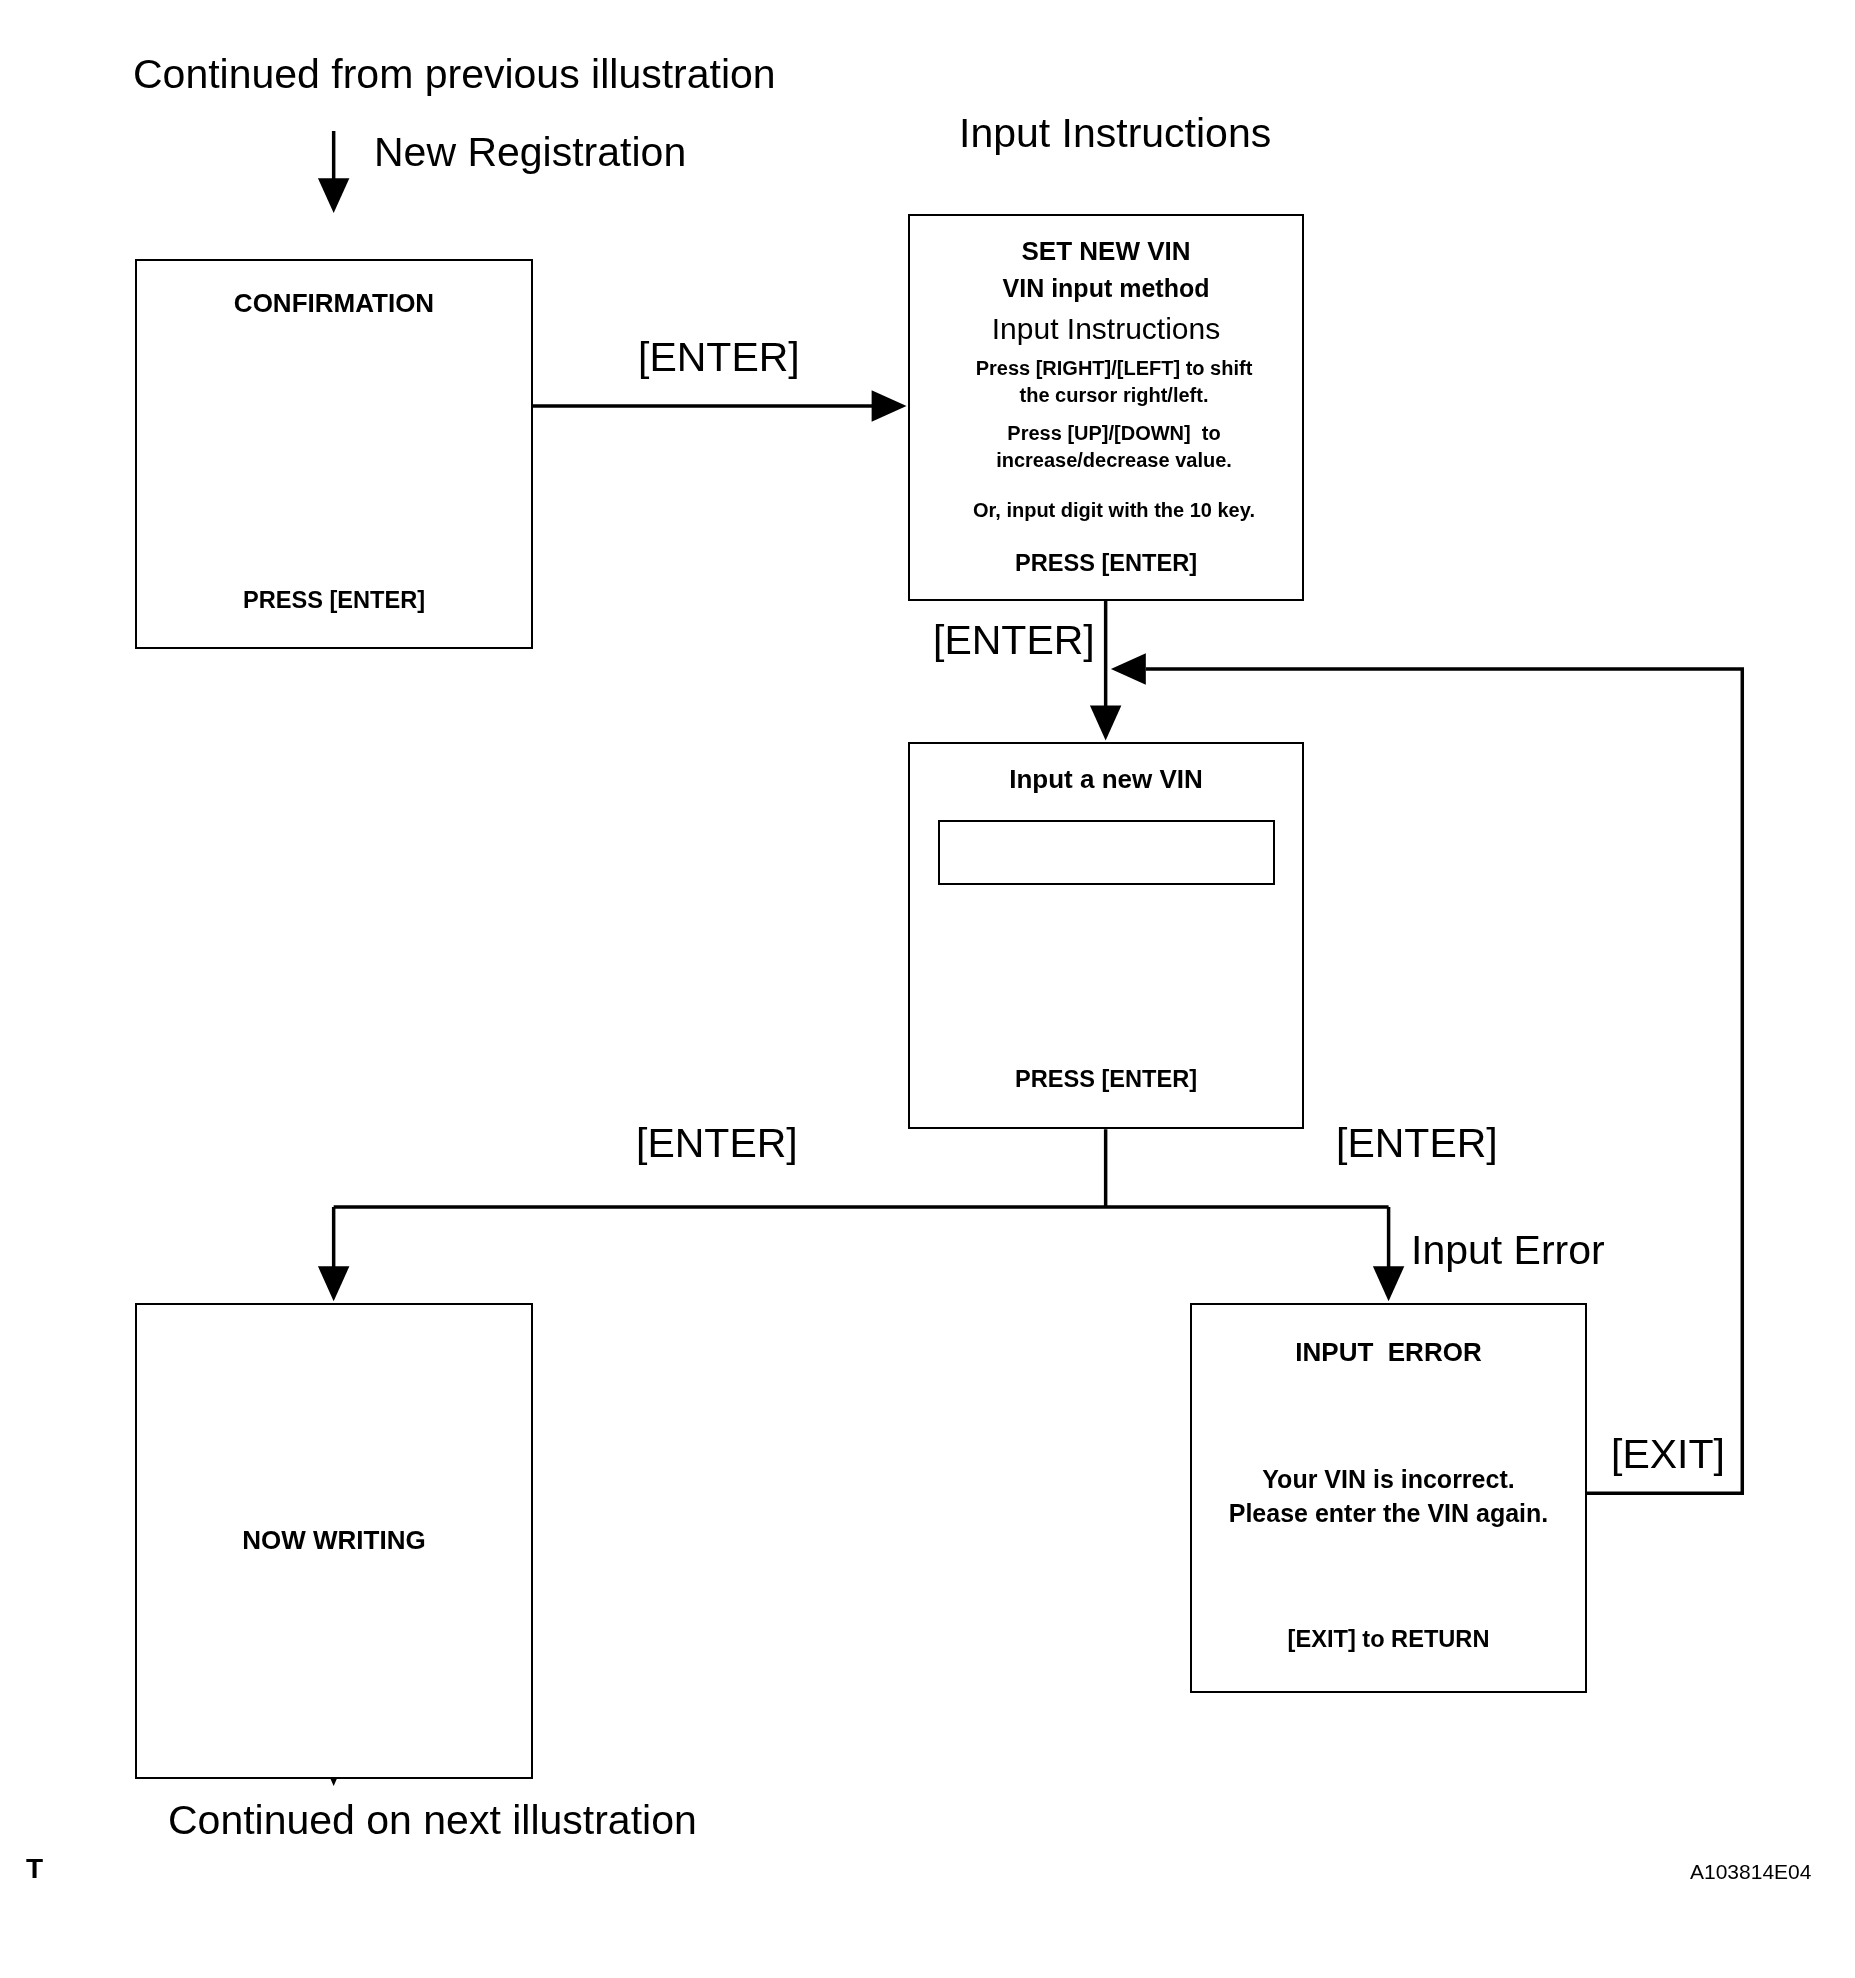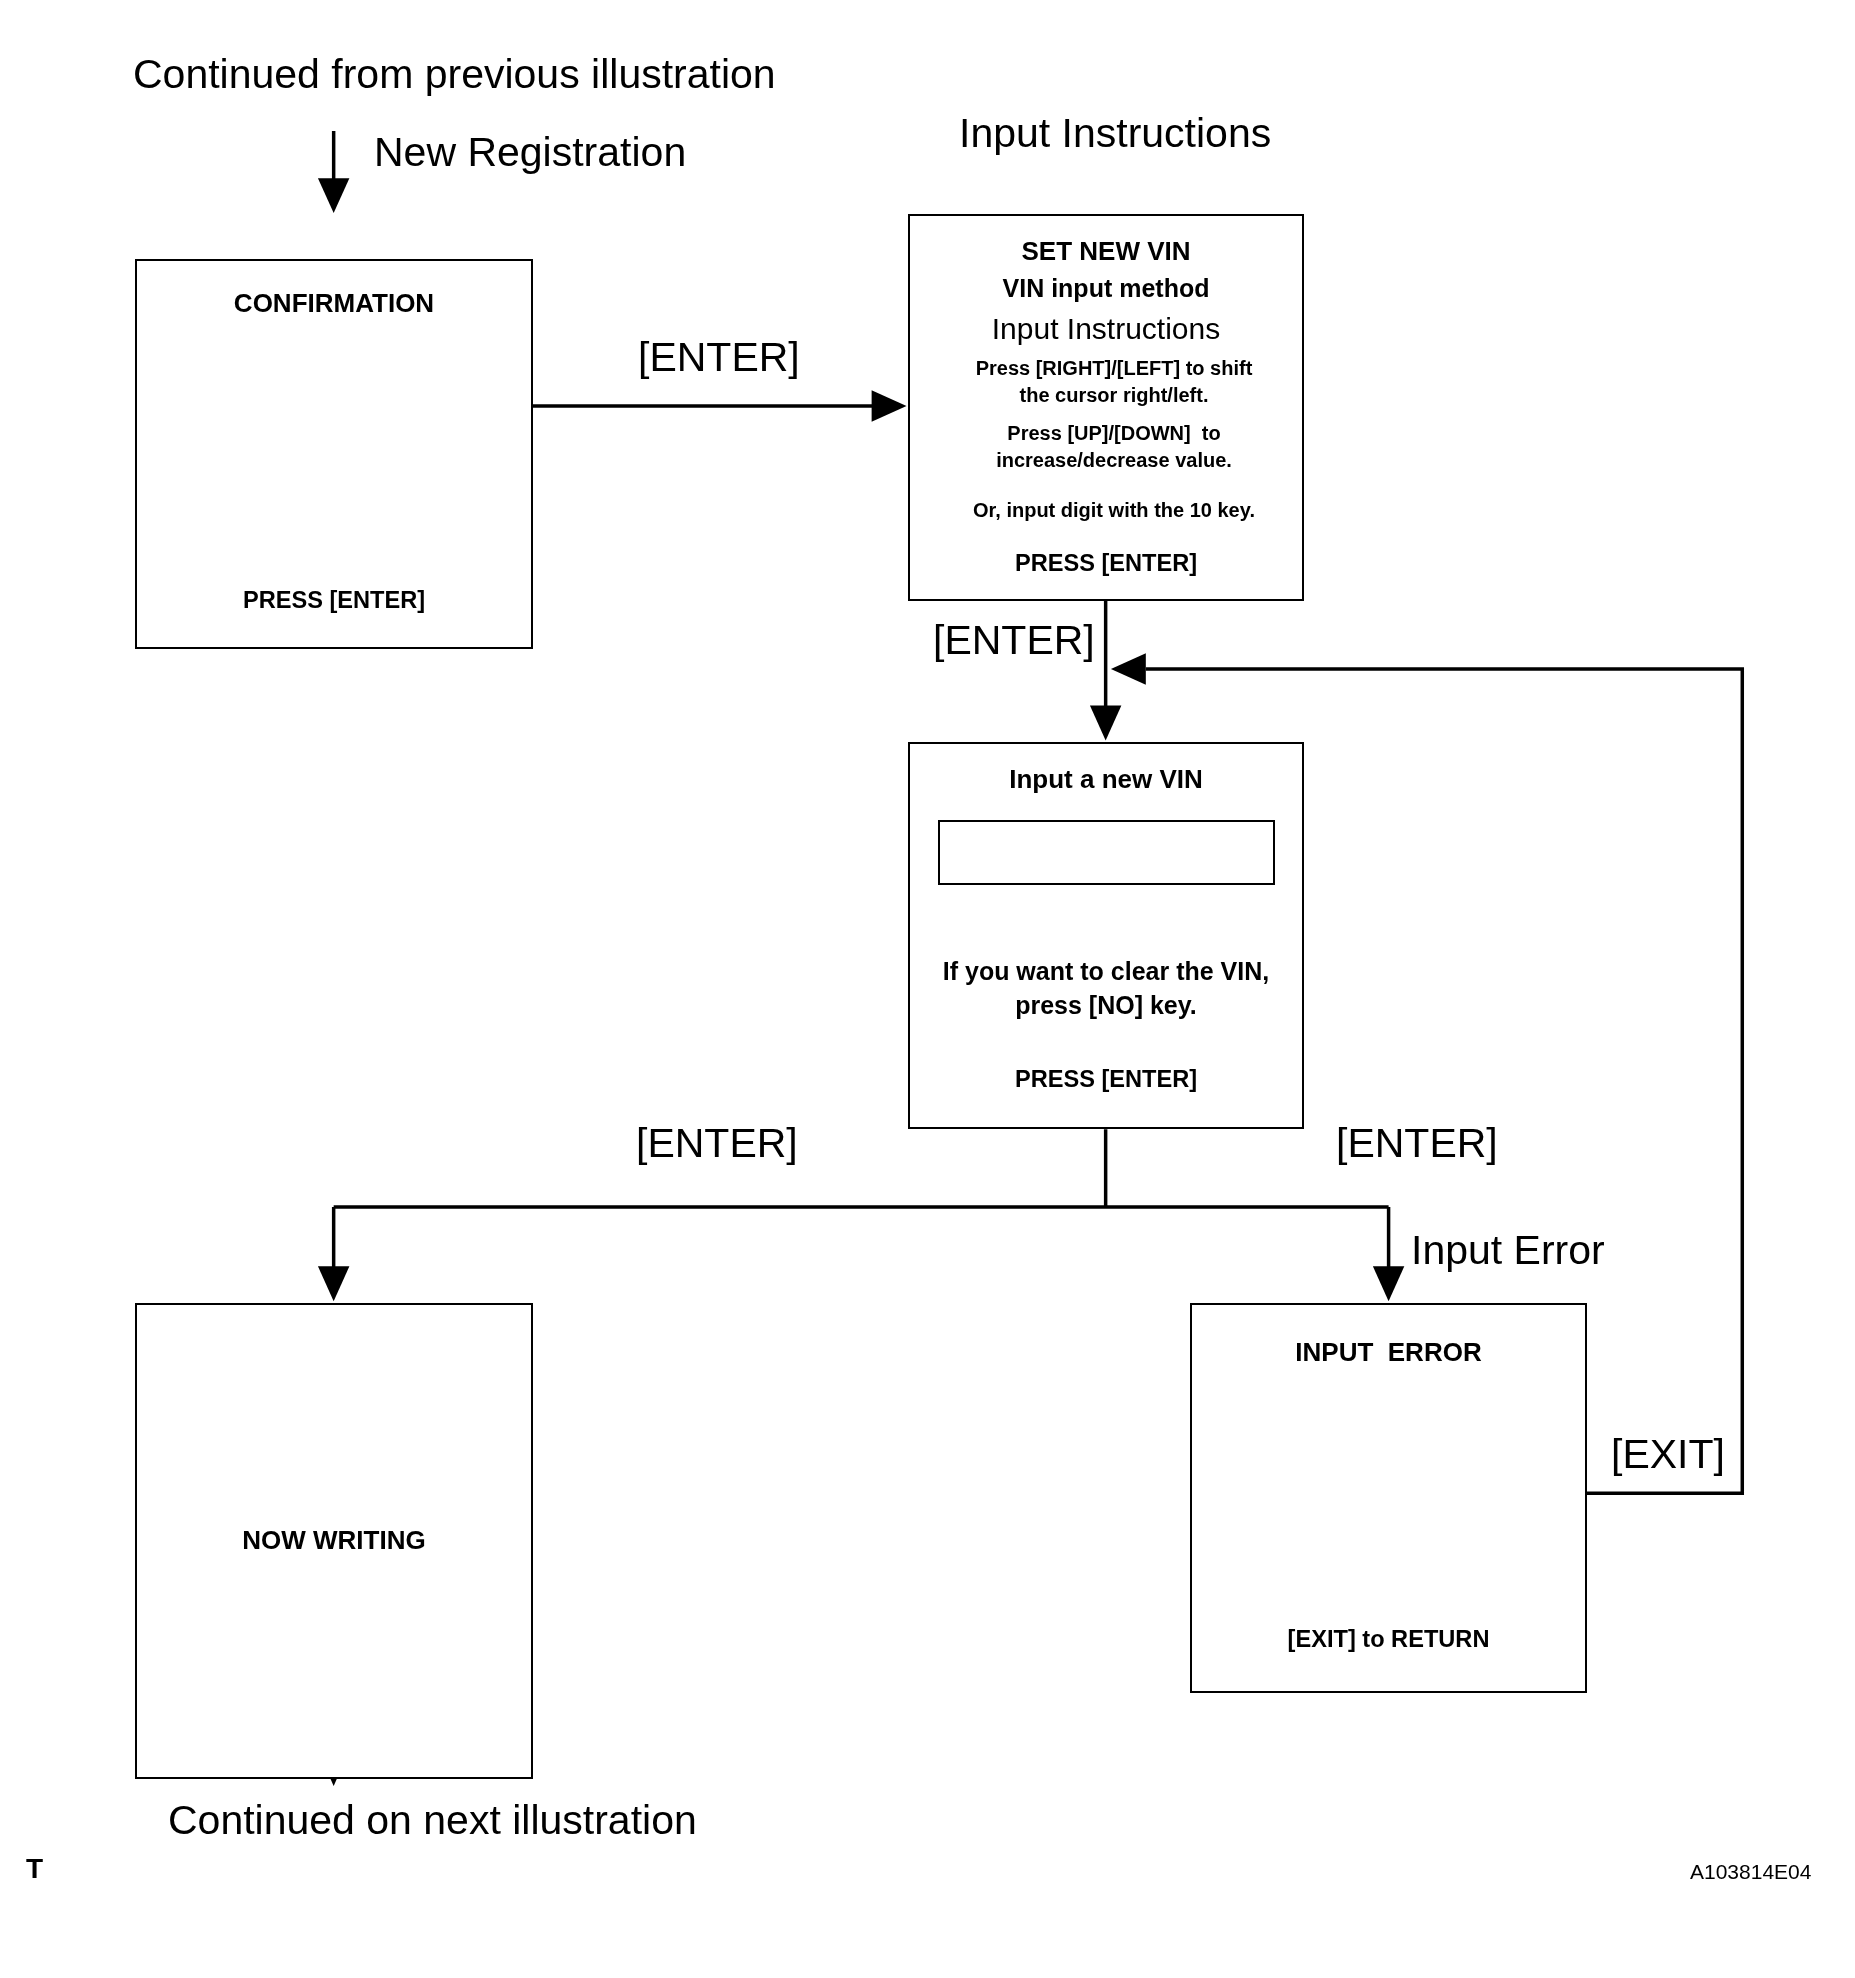--- a/index.html
+++ b/index.html
@@ -108,30 +108,30 @@
     <div class="bt28">the cursor right/left.</div>
     <div class="bt28 pre" style="margin-top:10.5px;">Press [UP]/[DOWN]  to</div>
     <div class="bt28">increase/decrease value.</div>
     <div class="bt28" style="margin-top:23px;">Or, input digit with the 10 key.</div>
     <div class="bt27" style="margin-top:auto;">PRESS [ENTER]</div>
   </div>
 
   <div class="box" style="left:908px;top:742px;width:396px;height:387px;padding:18px 7px 31px;">
     <div class="bt30">Input a new VIN</div>
     <div class="vin-field"></div>
-    <div style="margin-top:70px;">
-      <div class="bt29">If you want to clear the VIN,</div>
-      <div class="bt29">press [NO] key.</div>
-    </div>
     <div class="bt27" style="margin-top:auto;">PRESS [ENTER]</div>
   </div>
 
   <div class="box centered" style="left:135px;top:1303px;width:398px;height:476px;padding:8.7px;">
     <div class="bt30">NOW WRITING</div>
   </div>
 
   <div class="box between" style="left:1190px;top:1303px;width:397px;height:390px;padding:30px 7px 35px;">
     <div class="bt30 pre">INPUT  ERROR</div>
+    <div>
+      <div class="bt29">Your VIN is incorrect.</div>
+      <div class="bt29">Please enter the VIN again.</div>
+    </div>
     <div class="bt27">[EXIT] to RETURN</div>
   </div>
 
 </div>
 
 
 </body></html>

